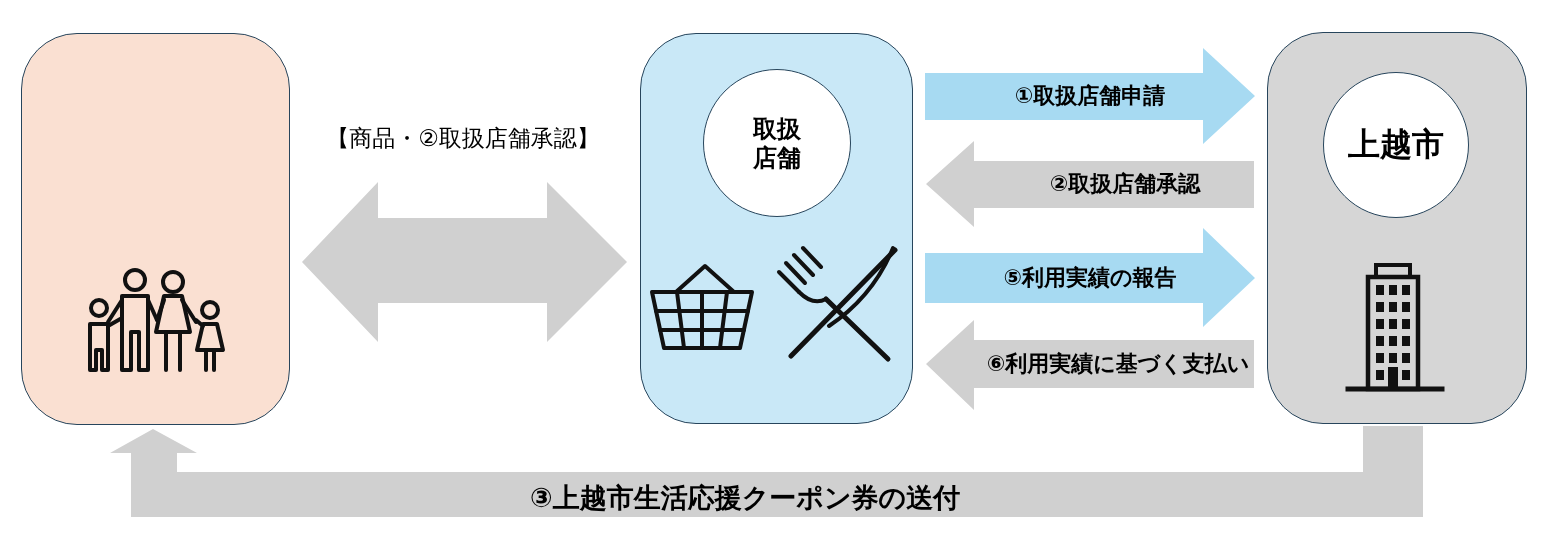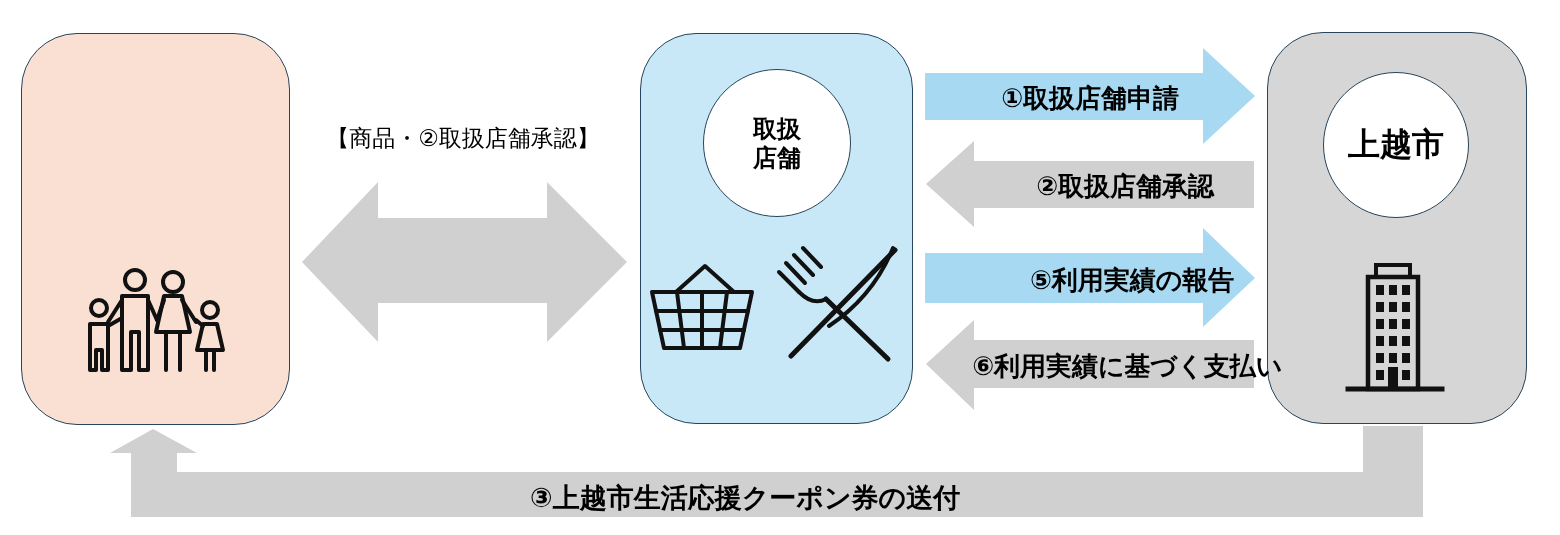--- a/index.html
+++ b/index.html
@@ -18,26 +18,26 @@
     font-weight:700;font-size:33px;line-height:1.22;box-sizing:border-box;
   }
   .circle-citizen{left:80px;top:70px;width:146px;height:146px;}
   .circle-store{left:703px;top:69px;width:148px;height:148px;font-size:24px;}
   .circle-city{left:1323px;top:72px;width:146px;height:146px;font-size:32px;}
   .icon{position:absolute;}
   .icon-family{left:77px;top:268px;width:155px;height:114px;}
   .icon-basket{left:646px;top:258px;width:118px;height:96px;}
   .icon-forkknife{left:771px;top:242px;width:134px;height:126px;}
   .icon-building{left:1344px;top:257px;width:102px;height:137px;}
-  .lbl{position:absolute;text-align:center;font-weight:700;font-size:26px;line-height:1.3;white-space:nowrap;}
+  .lbl{position:absolute;text-align:center;font-weight:700;font-size:22px;line-height:1.3;white-space:nowrap;}
   .lbl-provide{left:298px;top:124px;width:330px;font-weight:400;font-size:23px;}
   .lbl-step4{left:310px;top:227px;width:316px;line-height:34px;}
   .lbl-step1{left:925px;top:82px;width:330px;}
   .lbl-step2{left:985px;top:170px;width:280px;}
-  .lbl-step5{left:925px;top:264px;width:330px;padding-left:42px;}
+  .lbl-step5{left:925px;top:264px;width:330px;}
   .lbl-step6{left:972px;top:350px;width:292px;}
   .lbl-step3{left:245px;top:481px;width:1000px;font-size:27px;}
 </style>
 </head>
 <body>
 
 <div class="canvas">
 
   <svg class="arrows" viewBox="0 0 1560 535" aria-hidden="true">
 

